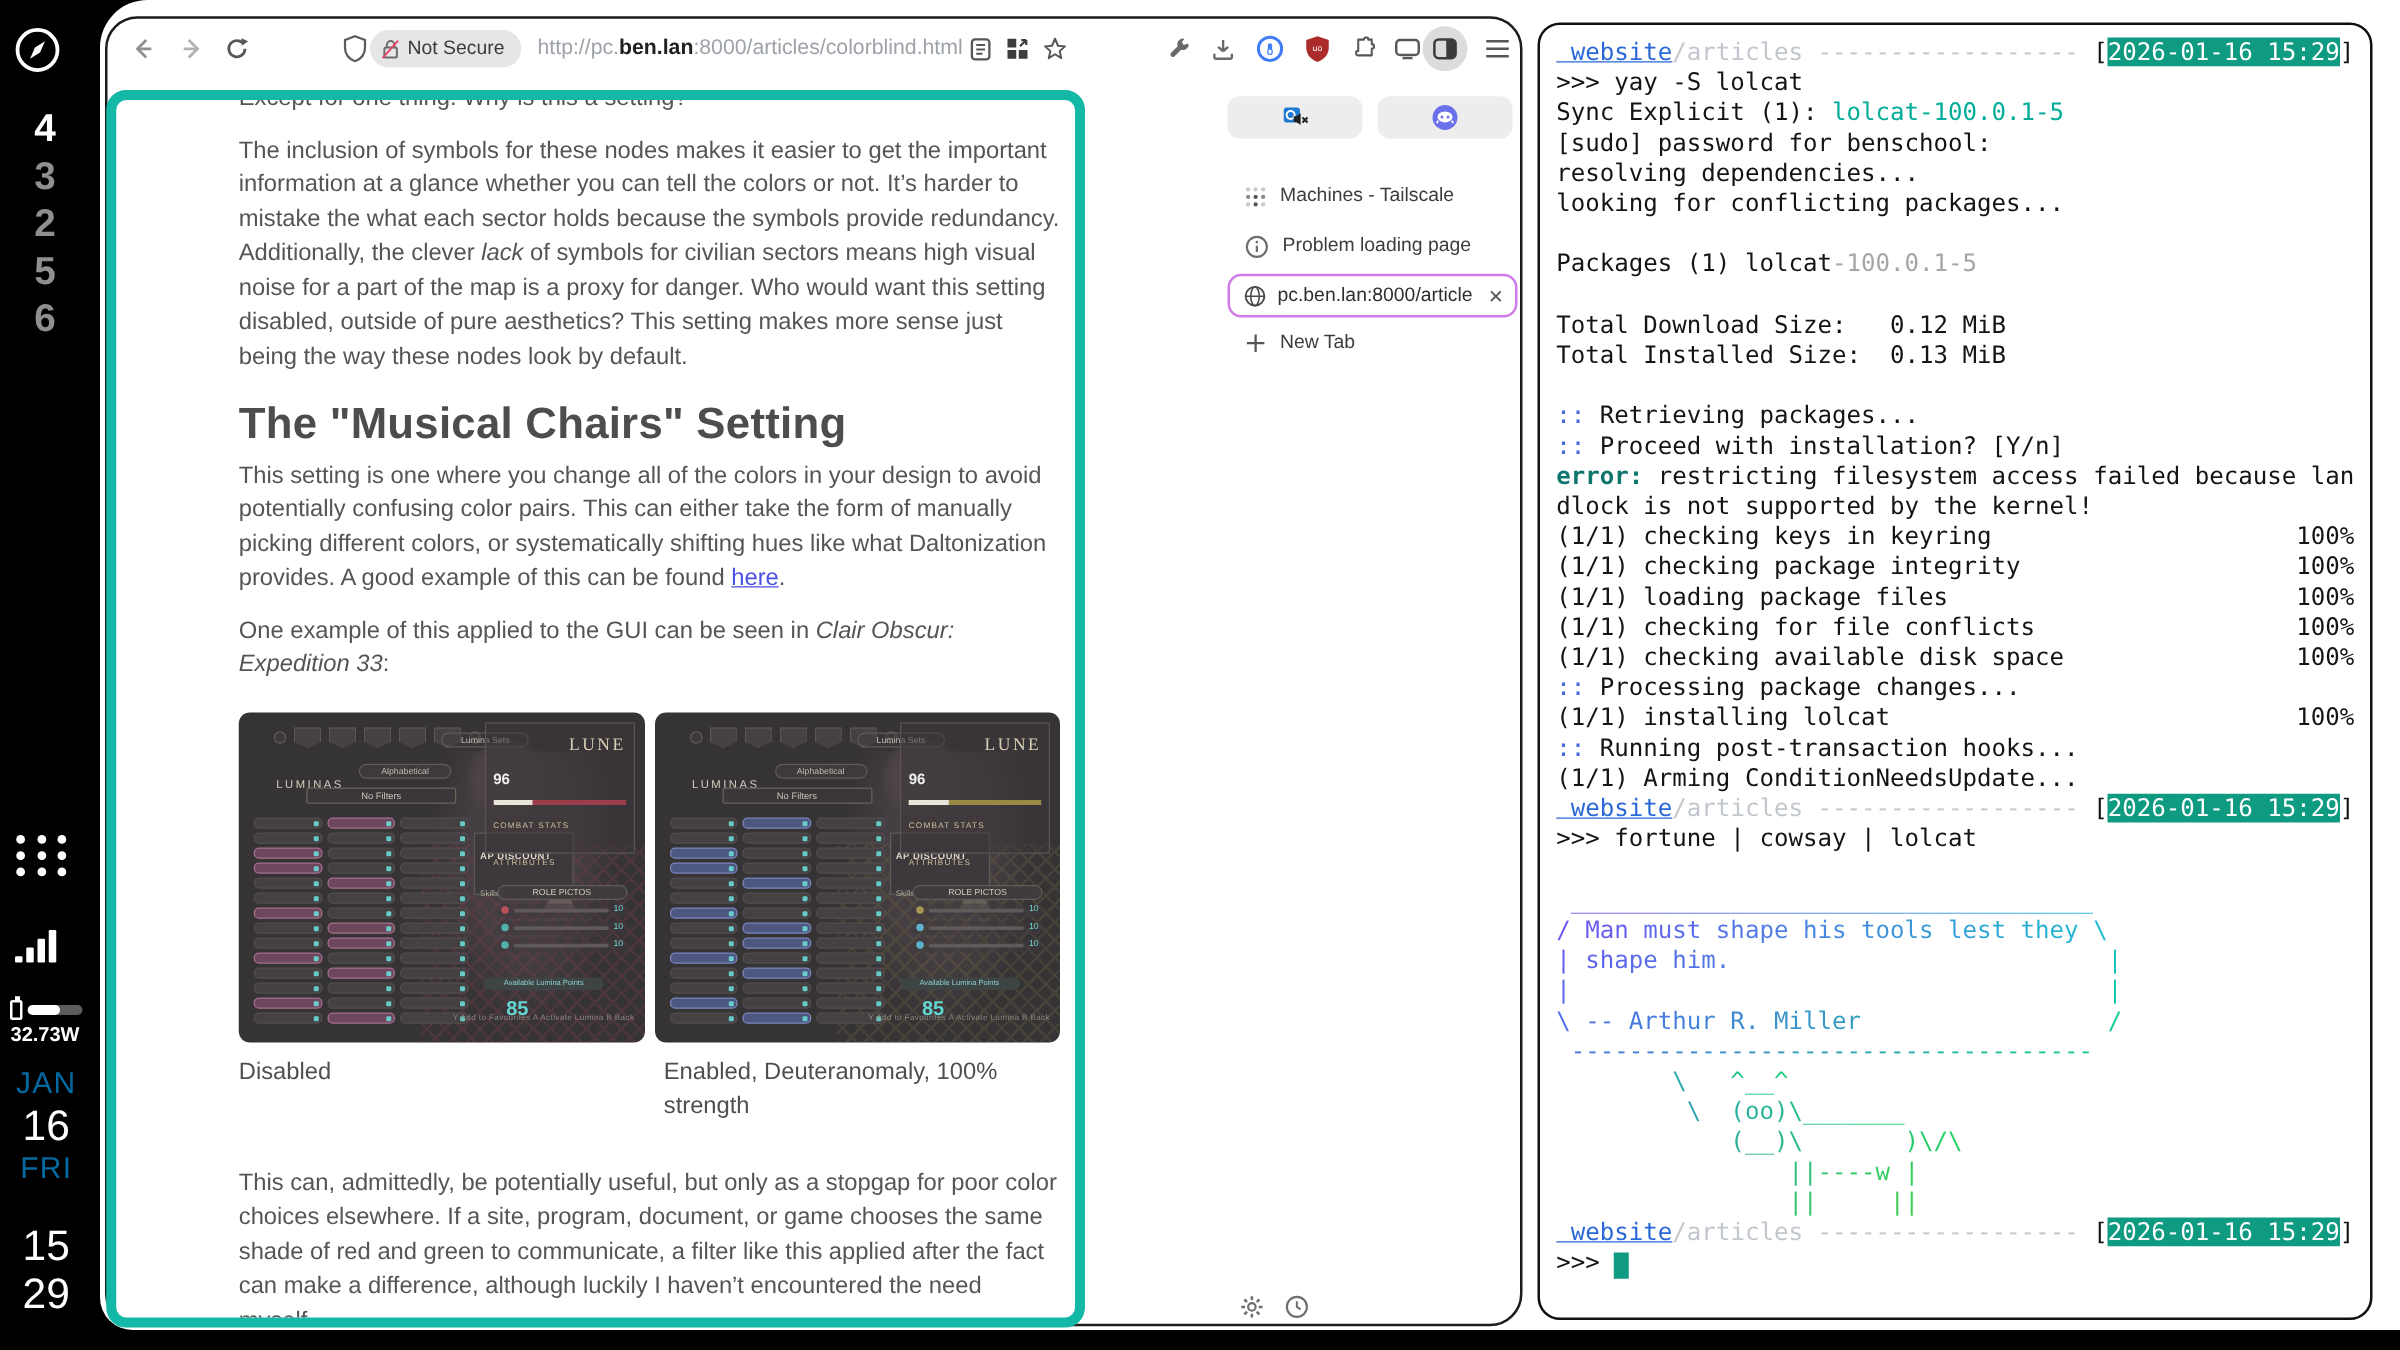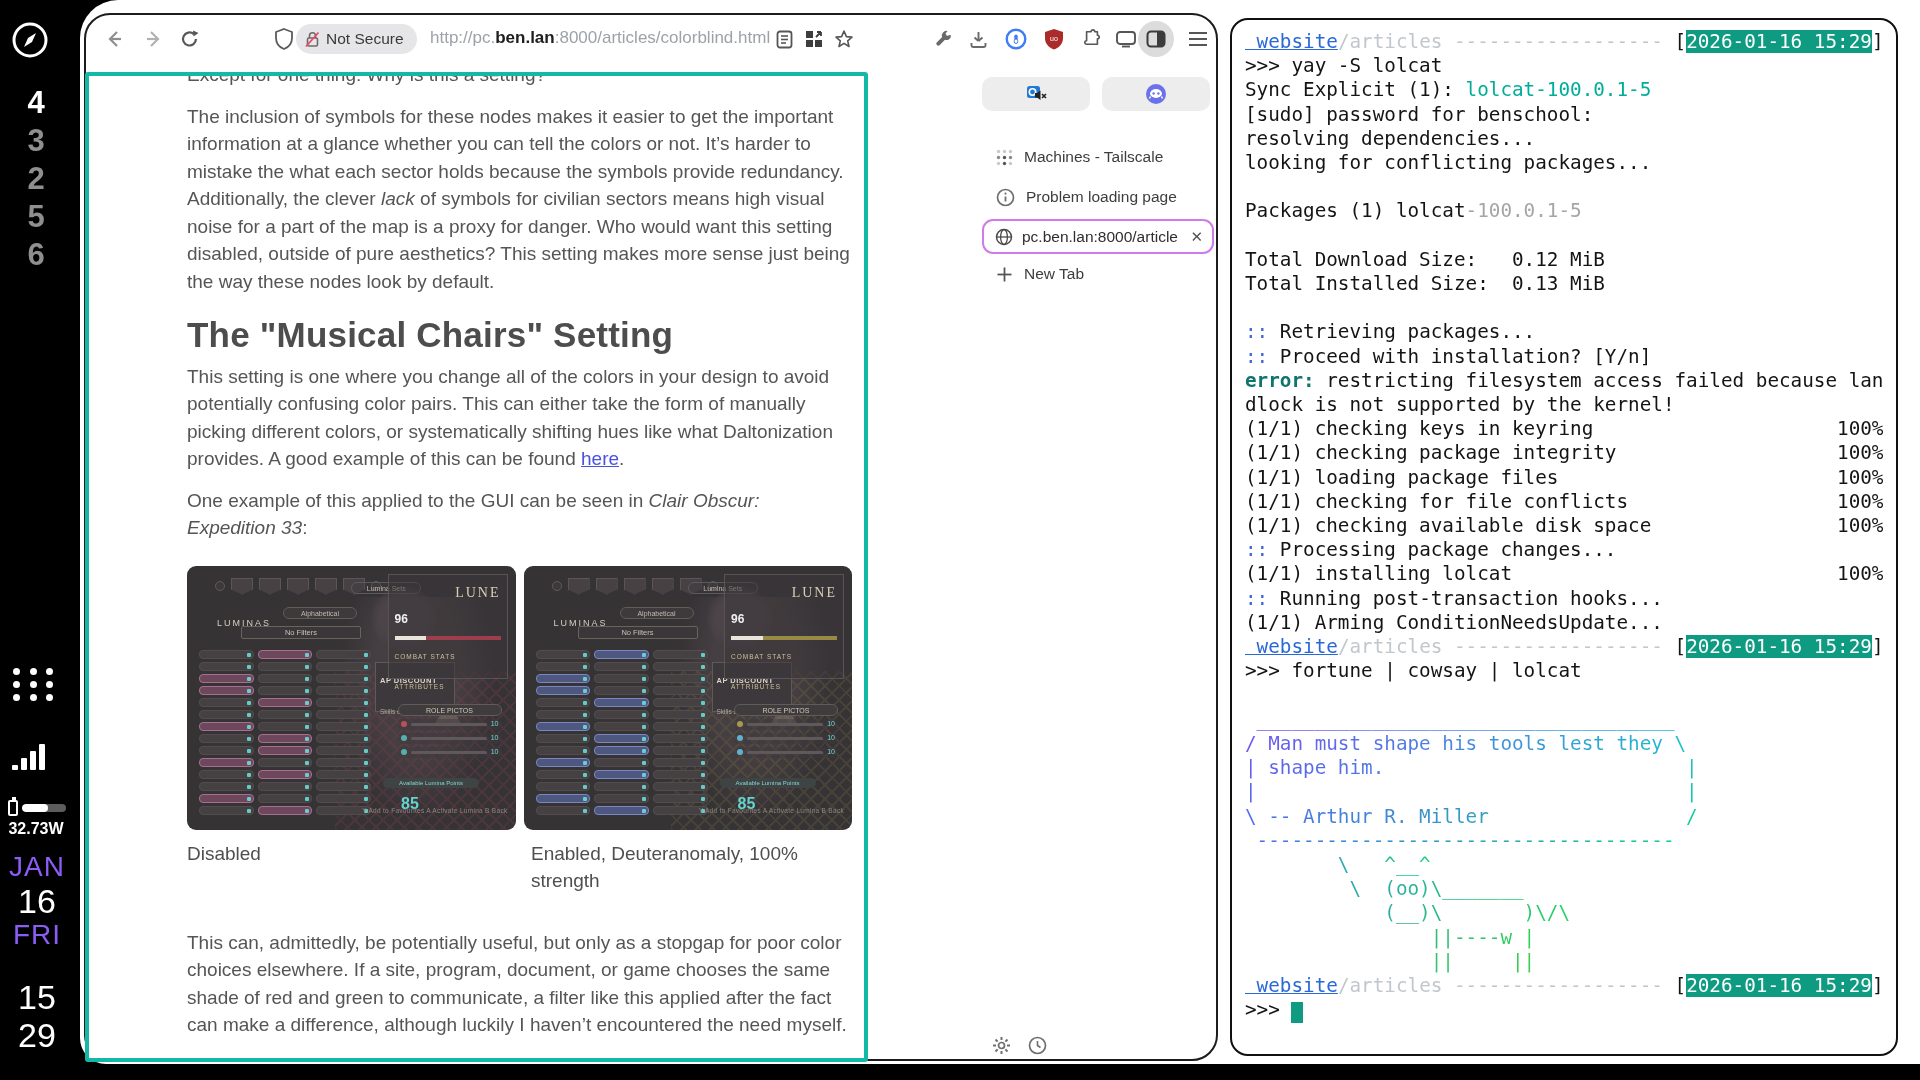--- a/index.html
+++ b/index.html
@@ -22,40 +22,40 @@
   .sig { position:absolute; left:12px; top:740px; display:flex; align-items:flex-end; gap:3px; height:30px; }
   .sig i { width:6px; background:#fff; border-radius:1px; }
   .batt-row { position:absolute; left:8px; top:800px; display:flex; align-items:center; gap:4px; }
   .batt { width:10px; height:16px; border:2px solid #fff; border-radius:2px; position:relative; }
   .batt:after { content:""; position:absolute; left:2px; top:-5px; width:4px; height:3px; background:#fff; }
   .pbar { width:44px; height:8px; border-radius:4px; background:#5d5d5d; overflow:hidden; }
   .pbar i { display:block; width:58%; height:100%; background:#fff; border-radius:4px; }
   .watts { position:absolute; left:0; top:820px; width:72px; text-align:center;
            font-size:16px; font-weight:bold; color:#fff; }
   .dcal { position:absolute; left:0; width:74px; text-align:center; color:#f2f2f2; }
-  .dcal .sm { font-size:28px; letter-spacing:1px; line-height:30px; color:#8b5cf6; }
+  .dcal .sm { font-size:24px; letter-spacing:1px; line-height:30px; color:#0369a1; }
   .dcal .lg { font-size:34px; line-height:38px; color:#fff; }
 
   
   .browser { position:absolute; left:4px; top:13px; width:1134px; height:1048px;
              border:2.5px solid #1c1c1c; border-radius:26px; background:#fff; }
   .toolbar { position:absolute; left:0; top:0; width:100%; height:48px; }
   .tbi { position:absolute; top:12px; width:24px; height:24px; display:flex;
          align-items:center; justify-content:center; color:#5c5c5c; }
   .nspill { position:absolute; left:210px; top:9px; height:30px; padding:0 13px 0 9px;
             background:#e6e6e8; border-radius:15px; display:flex; align-items:center; gap:6px; }
   .nspill span { font-size:15.5px; color:#3a3a3c; }
   .urltxt { position:absolute; left:344px; top:13px; font-size:17px; color:#9da2a9; white-space:nowrap; }
   .urltxt b { color:#202020; font-weight:bold; }
   .circ-btn { position:absolute; left:1052px; top:6px; width:36px; height:36px; border-radius:50%;
               background:#dcdcdc; display:flex; align-items:center; justify-content:center; }
 
   
   .card { position:absolute; left:-1px; top:57px; width:783px; height:990px;
-          border:4px solid #14b8a6; border-radius:3px; background:#fff; overflow:hidden; }
+          border:8px solid #14b8a6; border-radius:16px; background:#fff; overflow:hidden; }
   .art { padding:0 12px 0 98px; margin-top:-15px; color:#555; font-size:19px; line-height:27.5px; }
   .art p { margin-top:14px; }
   .art h2 { font-size:35px; font-weight:bold; color:#4d4d4d; margin:26px 0 10px 0; letter-spacing:.2px; }
   .art a { color:#4a51e0; }
   .figs { display:flex; gap:8px; margin-top:24px; }
   .caps { display:flex; gap:23px; margin-top:10px; }
   .caps div { flex:1; color:#4f4f4f; }
 
   
   .gimg { flex:1; height:264px; border-radius:9px; background:#1b171a; position:relative;

